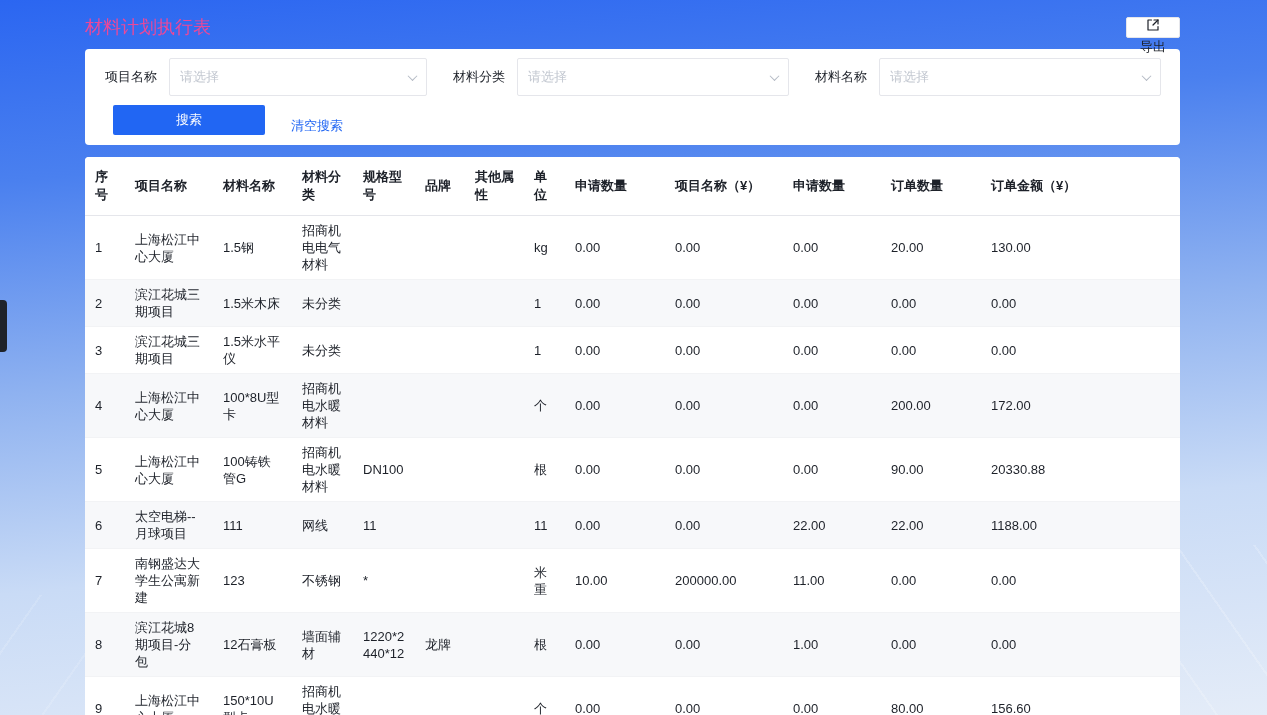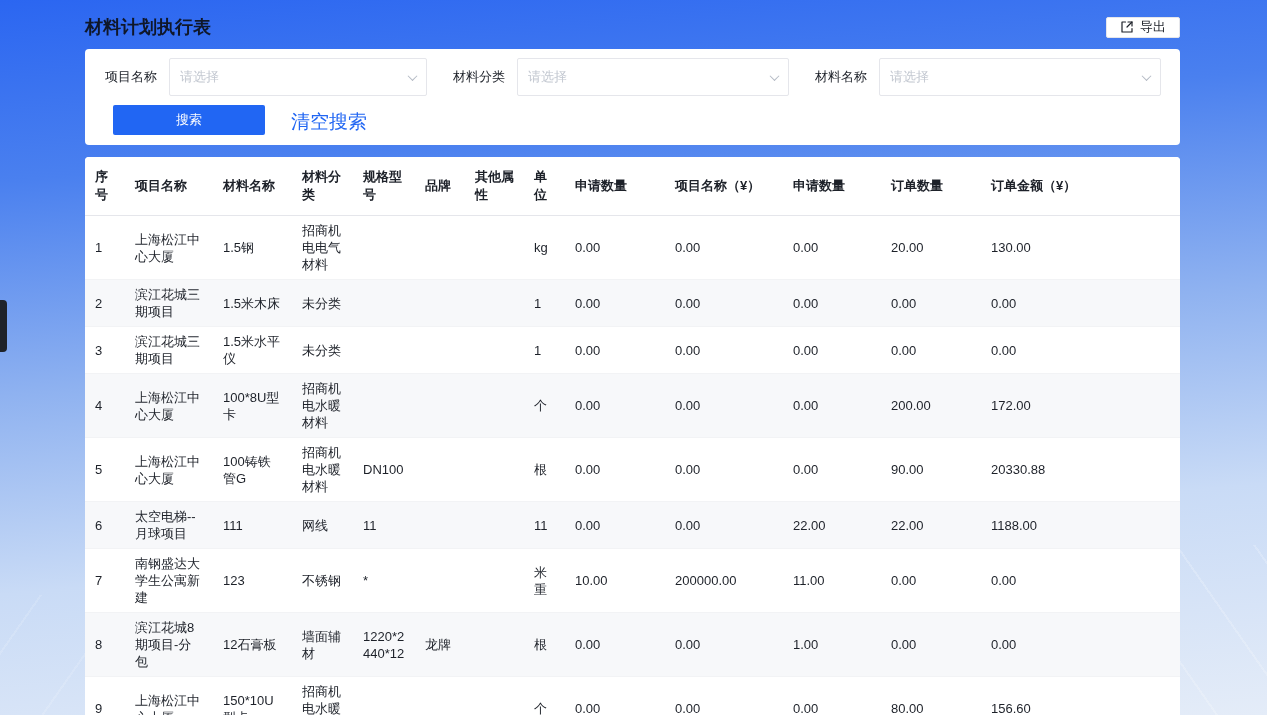--- a/index.html
+++ b/index.html
@@ -20,25 +20,25 @@
     pointer-events: none;
   }
   .drawer-handle {
     position: absolute; left: 0; top: 300px; width: 7px; height: 52px;
     background: #1f2329; border-radius: 0 4px 4px 0; cursor: pointer;
   }
   .content { position: absolute; left: 85px; top: 0; width: 1095px; }
 
   
   .header-row { display: flex; justify-content: space-between; align-items: center; padding: 15px 0 10px; }
-  .page-title { font-size: 18px; font-weight: bold; color: #0f172a; }
+  .page-title { font-size: 18px; font-weight: normal; color: #ec4899; }
   .export-btn {
     display: flex; align-items: center; gap: 6px; background: #ffffff;
     border: 1px solid #e5e6eb; border-radius: 2px; height: 21px; padding: 0 13px;
-    font-size: 13px; color: #1d2129; cursor: pointer; font-family: inherit;
+    font-size: 13px; color: #1d2129; cursor: pointer; font-family: inherit; flex-direction: column;
   }
   .export-icon { display: flex; align-items: center; }
 
   
   .filter-card { background: #ffffff; border-radius: 4px; padding: 9px 20px 10px; }
   .filter-row { display: flex; align-items: center; gap: 26px; }
   .filter-group { display: flex; align-items: center; gap: 12px; }
   .filter-label { font-size: 13px; color: #1d2129; white-space: nowrap; }
   .select {
     height: 30px; border: 1px solid #e5e6eb; border-radius: 2px; background: #fff;
@@ -47,21 +47,21 @@
   .select .ph { font-size: 13px; color: #c2c7d0; }
   .chevron {
     width: 7px; height: 7px; border-right: 1.5px solid #b4bac4; border-bottom: 1.5px solid #b4bac4;
     transform: rotate(45deg) translate(-1px,-1px); display: inline-block;
   }
   .actions-row { display: flex; align-items: flex-end; gap: 26px; margin-top: 9px; padding-left: 8px; }
   .search-btn {
     width: 152px; height: 30px; background: #2166f3; color: #ffffff; border: none;
     border-radius: 2px; font-size: 13px; cursor: pointer; font-family: inherit;
   }
-  .clear-link { color: #2166f3; font-size: 19px; cursor: pointer; }
+  .clear-link { color: #2166f3; font-size: 13px; cursor: pointer; }
 
   
   .table-card { background: #ffffff; border-radius: 4px; margin-top: 12px; overflow: hidden; }
   table { border-collapse: collapse; table-layout: fixed; width: 1095px; }
   th {
     font-size: 13px; color: #1d2129; font-weight: 600; text-align: left;
     padding: 11px 10px; border-bottom: 1px solid #e5e6eb; background: #ffffff; word-break: break-all;
   }
   td {
     font-size: 13px; color: #1d2129; padding: 6px 10px; line-height: 17px; height: 34px;

